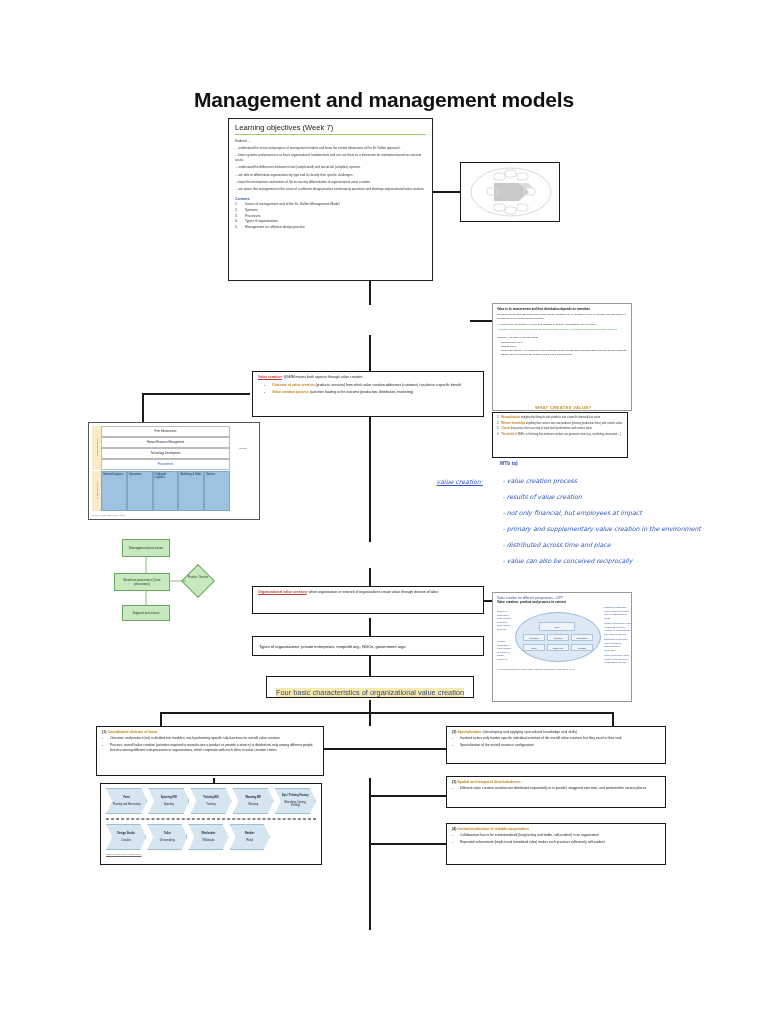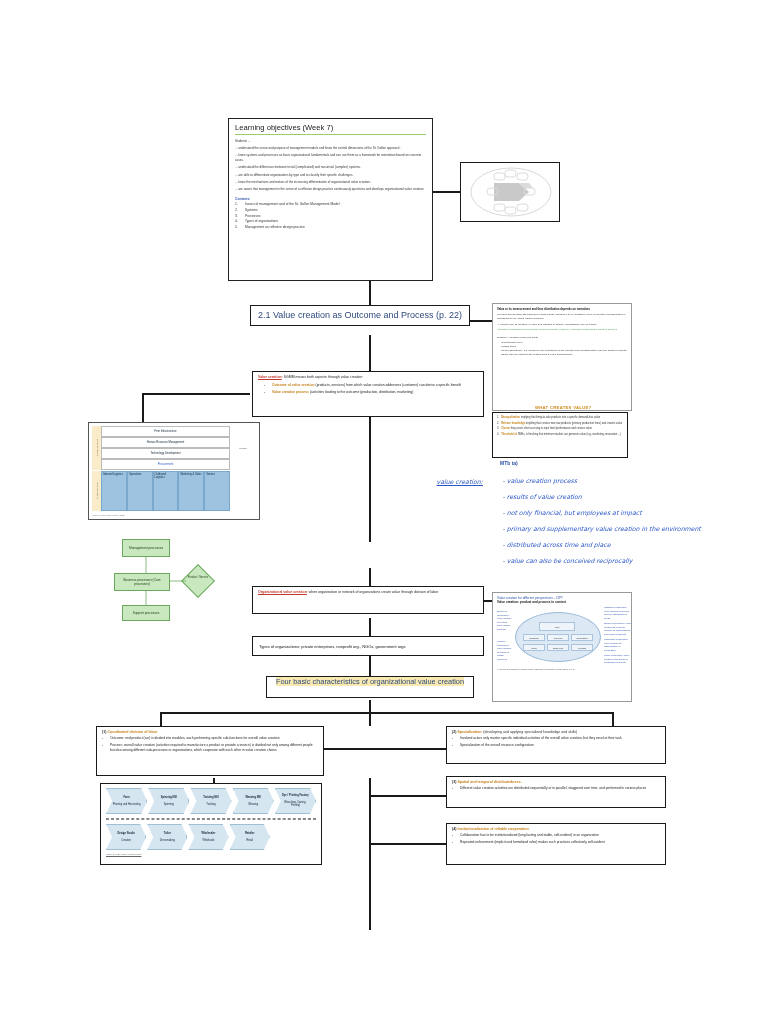--- a/index.html
+++ b/index.html
@@ -142,20 +142,21 @@
     position:absolute; left:0; top:0;
     font-family:"DejaVu Sans", sans-serif; font-size:6.2px; color:#2b57c4;
     font-style:italic; text-decoration:underline; transform:skewX(-6deg);
   }
 </style>
 </head>
 <body>
 
 <div class="canvas">
 
+  <div class="abs" id="page-title">Management and management models</div>
 
   <div class="abs" id="learning-card">
     <div class="lo-title">Learning objectives (Week 7)</div>
     <div class="lo-rule"></div>
     <div class="lo-line">Students ...</div>
     <div class="lo-line">... understand the sense and purpose of management models and know the central dimensions of the St. Gallen approach.</div>
     <div class="lo-line">... know systems and processes as basic organizational fundamentals and can use them as a framework for orientation based on concrete cases.</div>
     <div class="lo-line">... understand the differences between trivial (complicated) and non-trivial (complex) systems.</div>
     <div class="lo-line">... are able to differentiate organizations by type and to classify their specific challenges.</div>
     <div class="lo-line">... know the mechanisms and motors of the increasing differentiation of organizational value creation.</div>
@@ -221,21 +222,20 @@
   <div class="abs hline" style="left:478px; top:600px; width:14px;"></div>
 
   <div class="abs hline" style="left:160px; top:712px; width:452px;"></div>
   <div class="abs vline" style="left:160px; top:712px; height:14px;"></div>
   <div class="abs vline" style="left:612px; top:712px; height:14px;"></div>
   <div class="abs hline" style="left:320px; top:748px; width:126px;"></div>
   <div class="abs hline" style="left:369px; top:795px; width:77px;"></div>
   <div class="abs hline" style="left:369px; top:843px; width:77px;"></div>
   <div class="abs vline" style="left:213px; top:778px; height:6px;"></div>
 
-  <div class="abs spine-box" id="sec-21" style="left:250px; top:305px; width:220px; height:21px; font-size:9px;">2.1 Value creation as Outcome and Process (p. 22)</div>
 
   <div class="abs" id="slide-value-measure">
     <div class="mini-h">Value or its measurement and thus distribution depends on narratives</div>
     <div class="mini-p">Previous access within the framework of this course (modules 1 to 6): Customer value (or benefit) expresses itself in willingness to pay, which leads to demand</div>
     <div class="mini-p">→ Market price as measure of value and indicator of scarcity (neoclassical, see next slide)</div>
     <div class="mini-p gr" style="color:#3a9a48;">Alternative approaches to solving the economic scarcity problem: Allotment? Waiting time? Merits in society?</div>
     <div class="mini-p" style="margin-top:4px;">Example: Allocation of daycare spots</div>
     <div class="mini-li">Willingness to pay?</div>
     <div class="mini-li">Waiting time?</div>
     <div class="mini-li">Need? (Emergency, e.g. defined by the importance of the parents' work)(Consideration: daycare spots for parents whose jobs are critical to the system such as care and transport)</div>
@@ -338,21 +338,21 @@
       <div class="ctx-side" style="position:absolute; left:107px; top:0px; width:28px;">Customer perspective: value creation as service delivery; satisfaction of needs</div>
       <div class="ctx-side" style="position:absolute; left:107px; top:16px; width:28px;">Supplier perspective: value creation as a service relation; on organizational and market resources</div>
       <div class="ctx-side" style="position:absolute; left:107px; top:32px; width:28px;">Competitor perspective: value creation as differentiation in competition</div>
       <div class="ctx-side" style="position:absolute; left:107px; top:48px; width:28px;">Public perspective: value creation in the sense of contribution to society</div>
       <div class="ctx-side" style="position:absolute; left:0px; top:4px; width:16px;">Employee perspective: value creation is created work, income, meaning</div>
       <div class="ctx-side" style="position:absolute; left:0px; top:34px; width:16px;">Investor perspective: value creation as return on capital employed</div>
     </div>
     <div class="ctx-foot">1. Internal Rueggs/Grth &amp; Simon Grant, Managing in a Complex World, 2018, S. 146</div>
   </div>
 
-  <div class="abs" style="left:266px; top:676px; width:208px; height:22px; border:1.6px solid #1a1a1a; background:#fff; display:flex; align-items:flex-start; justify-content:center;">
+  <div class="abs" style="left:266px; top:676px; width:208px; height:22px; border:1.6px solid #1a1a1a; background:#fff; display:flex; align-items:flex-end; justify-content:center;">
     <span style="font-size:7.4px; color:#2e4a7d; background:#f7e9b0;">Four basic characteristics of organizational value creation</span>
   </div>
 
   <div class="abs char-box" style="left:96px; top:726px; width:228px; height:50px;">
     <div class="char-h">
       <span class="num">(1)</span>
       <span>Coordinated division of labor</span>
     </div>
     <div class="char-li">
         <span class="d">-</span>

